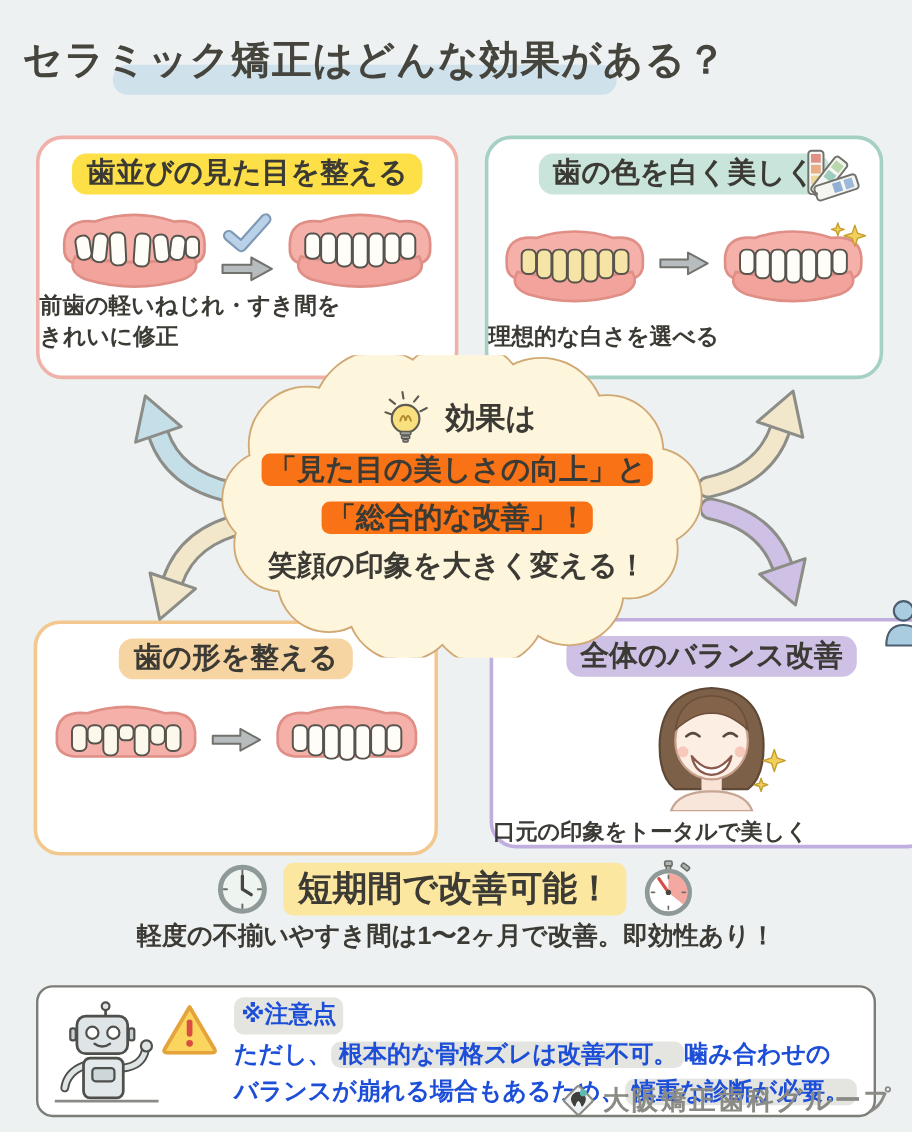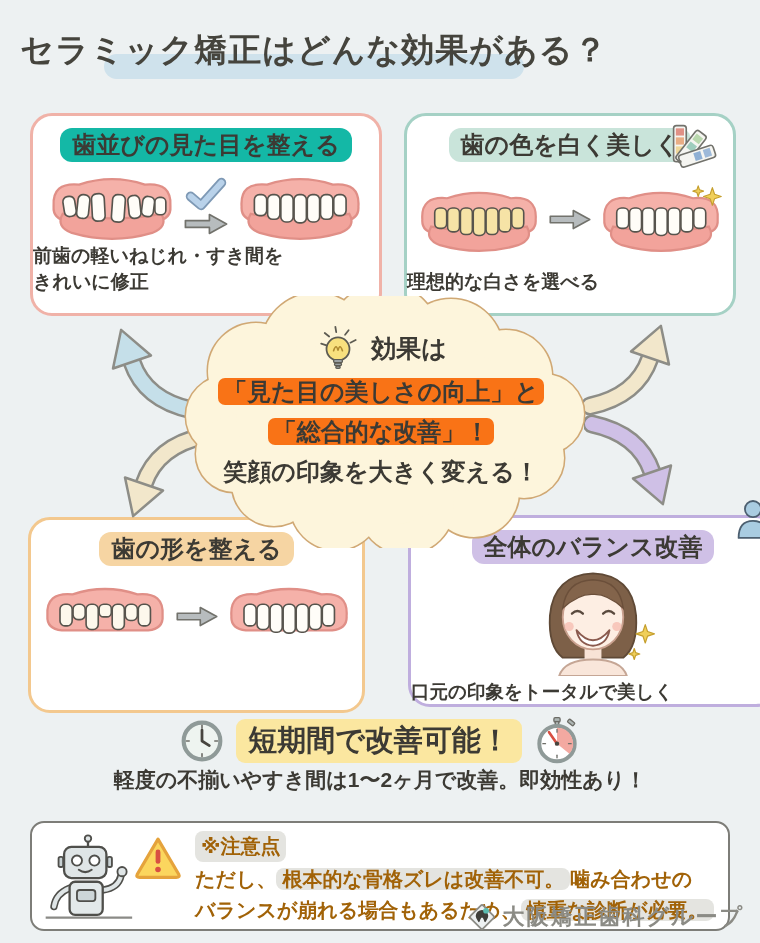--- a/index.html
+++ b/index.html
@@ -1,33 +1,33 @@
 <!DOCTYPE html>
 <html><head>
 <meta charset="utf-8">
 <style>
   html,body{margin:0;padding:0;background:#e9eef0;}
   #canvas{position:relative;width:760px;height:943px;margin:0 auto;background:#edf1f2;overflow:hidden;
     font-family:"Liberation Sans","DejaVu Sans",sans-serif;color:#3c3a34;}
   .abs{position:absolute;}
 
   
-  #title-wrap{left:12px;top:20px;width:604px;height:62px;text-align:center;}
+  #title-wrap{left:2px;top:20px;width:604px;height:62px;text-align:right;}
   #title-underline{left:92px;right:92px;top:34px;height:25px;border-radius:13px;background:#cfe2ec;}
   #title-text{position:relative;font-size:33px;font-weight:700;color:#45443d;letter-spacing:1px;line-height:60px;}
 
   
   .feature{background:#fff;border-radius:22px;box-sizing:border-box;}
   #box-alignment{left:30px;top:113px;width:352px;height:203px;border:3px solid #f0b2a8;}
   #box-color{left:404px;top:113px;width:332px;height:203px;border:3px solid #a5d1c5;}
   #box-shape{left:28px;top:517px;width:337px;height:196px;border:3px solid #f3c88e;}
   #box-balance{left:408px;top:515px;width:370px;height:192px;border:3px solid #bfaede;}
   .feature-title{text-align:center;margin-top:12px;font-size:24px;font-weight:700;color:#3c3a34;}
   .pill{display:inline-block;border-radius:12px;padding:2px 12px;line-height:1.25;}
-  #box-alignment .pill{background:#14b8a6;}
+  #box-alignment .pill{background:#fde047;}
   #box-color .pill{background:#c9e4da;}
   #box-shape .pill{background:#f6d5a3;}
   #box-balance .pill{background:#cfc0e6;}
   .teeth-row{display:flex;justify-content:center;align-items:center;gap:6px;margin-top:8px;}
   .mid-col{display:flex;flex-direction:column;align-items:center;justify-content:center;}
   .caption{text-align:left;font-size:19px;font-weight:700;color:#3c3a34;line-height:1.35;}
   #box-color .teeth-row{margin-top:22px;}
   #box-color .caption{margin-top:14px;}
   #box-shape .teeth-row{margin-top:14px;}
   #box-shape .caption{margin-top:20px;}
@@ -47,21 +47,21 @@
 
   
   #speed-row{left:0;top:716px;width:760px;display:flex;justify-content:center;align-items:center;gap:12px;}
   #speed-headline{font-size:29px;font-weight:700;color:#3c3a34;background:#fbe7a0;border-radius:9px;padding:2px 12px;}
   #speed-detail{left:0;top:766px;width:760px;text-align:center;font-size:21px;font-weight:700;color:#3c3a34;}
 
   
   #note-box{left:30px;top:821px;width:700px;height:110px;background:#fff;border:2.5px solid #7d7d78;border-radius:14px;box-sizing:border-box;}
   #robot-wrap{position:absolute;left:10px;top:10px;}
   #warning-wrap{position:absolute;left:102px;top:13px;}
-  #note-text{position:absolute;left:163px;top:8px;right:8px;font-size:20px;font-weight:700;color:#a16207;line-height:1.55;}
+  #note-text{position:absolute;left:163px;top:8px;right:8px;font-size:20px;font-weight:700;color:#1d4ed8;line-height:1.55;}
   .hl-gray{background:#e4e4e0;border-radius:8px;padding:0 6px;}
   #note-label{display:inline-block;margin-bottom:2px;}
 
   
   #footer{right:16px;top:901px;display:flex;align-items:center;gap:4px;z-index:6;}
   #footer-brand{font-size:22px;font-weight:700;color:#8b8b85;letter-spacing:2px;}
 </style>
 </head>
 <body>
 

